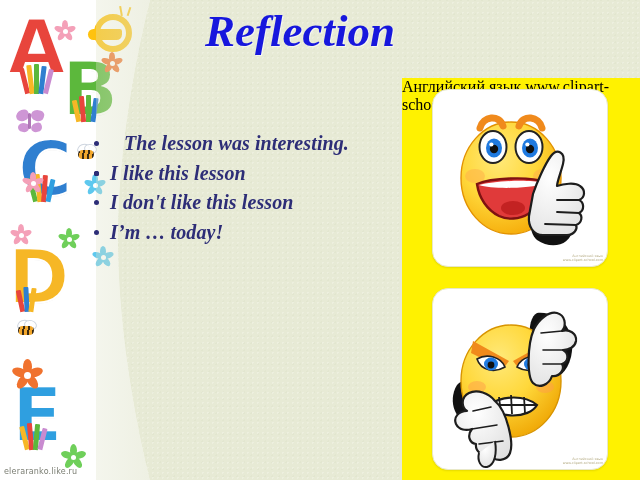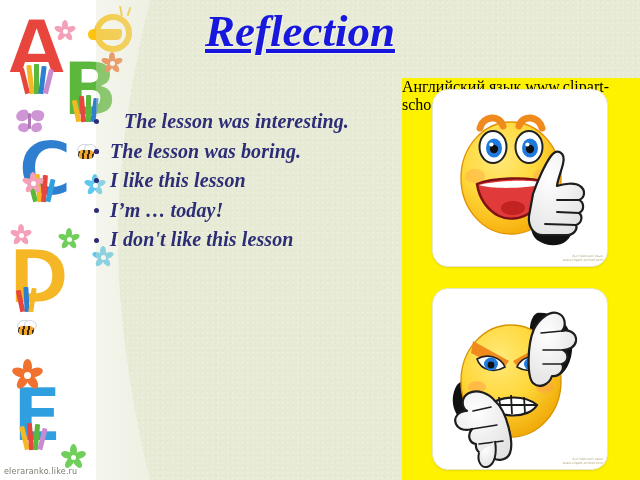--- a/index.html
+++ b/index.html
@@ -108,26 +108,25 @@
   
   .title{
     position:absolute;left:150px;top:8px;width:300px;
     text-align:center;
     font-family:"Liberation Serif", serif;
     font-weight:bold;font-style:italic;
     font-size:45px;line-height:1.05;
     color:#1717dd;
     z-index:5;
     text-shadow:1px 1px 0 rgba(255,255,255,.6);
-    text-decoration:underline;
   }
 
   
   .bullets{
-    position:absolute;left:88px;top:110px;width:310px;
+    position:absolute;left:88px;top:132px;width:310px;
     z-index:5;
     margin:0;padding:0;list-style:none;
   }
   .bullets li{
     position:relative;
     padding-left:22px;
     margin:0 0 6px 0;
     font-family:"Liberation Serif", serif;
     font-weight:bold;font-style:italic;
     font-size:20px;line-height:1.18;
@@ -322,33 +321,32 @@
   <ul class="bullets">
     <li class="indent">
       <span class="dot"></span>
       <span>The lesson was interesting.</span>
     </li>
     <li>
       <span class="dot"></span>
     </li>
     <li>
       <span class="dot"></span>
-      <span>The lesson was boring.</span>
     </li>
     <li>
       <span class="dot"></span>
       <span>I like this lesson</span>
     </li>
     <li>
       <span class="dot"></span>
+      <span>I don't like this lesson</span>
+    </li>
+    <li>
+      <span class="dot"></span>
       <span>I’m … today!</span>
-    </li>
-    <li>
-      <span class="dot"></span>
-      <span>I don't like this lesson</span>
     </li>
   </ul>
 
   <div class="yellow-panel">
 
     <div class="card card-happy">
       <svg class="face-svg" viewBox="0 0 174 176">
         <defs>
           <radialGradient id="gHappy" cx="38%" cy="32%" r="78%">
             <stop offset="0%" stop-color="#ffe97a"></stop>

